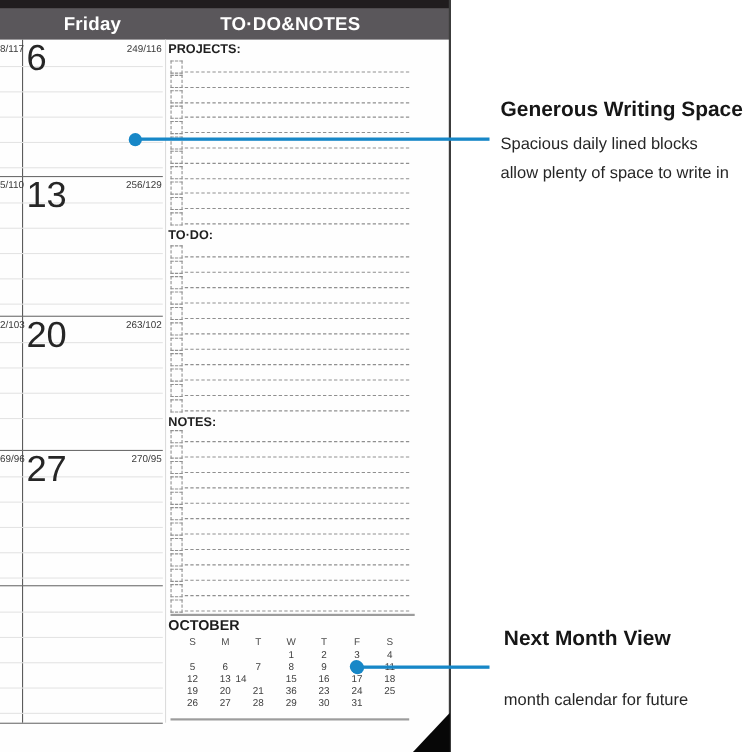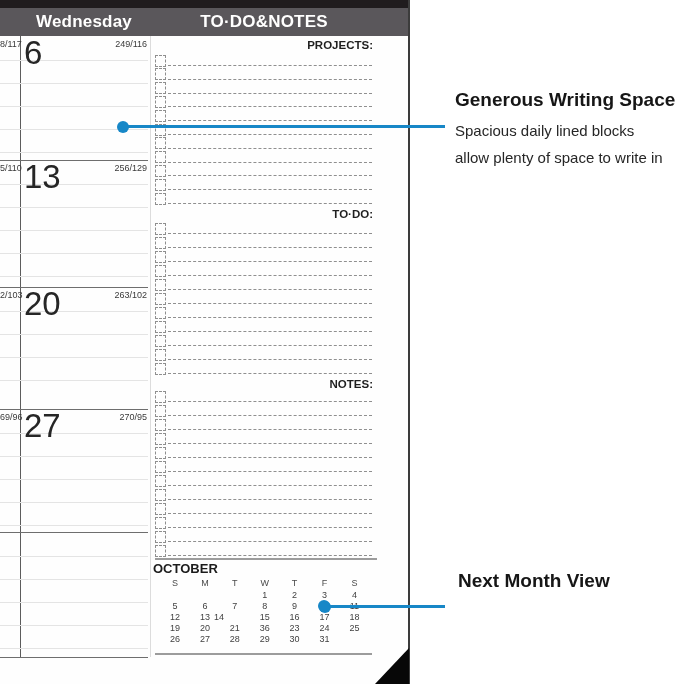--- a/index.html
+++ b/index.html
@@ -10,21 +10,21 @@
   .header-bar{position:absolute;left:0;top:8px;width:409px;height:28px;background:#5a575b;}
   .hdr-label{position:absolute;top:4px;height:20px;line-height:20px;text-align:center;
              color:#ffffff;font-weight:bold;font-size:17px;letter-spacing:.2px;}
   .vline{position:absolute;width:1px;background:#5c5c5c;}
   .gutter-line{position:absolute;width:1px;background:#dcdcdc;}
   .cell{position:absolute;left:0;width:148px;border-bottom:1px solid #6e6e6e;}
   .cell-lightline{position:absolute;left:0;width:148px;height:1px;background:#e4e4e4;}
   .cell-date{position:absolute;left:24px;top:0px;font-size:33px;color:#262626;line-height:34px;}
   .cell-doy{position:absolute;left:60px;width:87px;top:3px;font-size:9px;color:#3a3a3a;text-align:right;}
   .cell-prev{position:absolute;left:0;width:17px;top:3px;font-size:9px;color:#3a3a3a;text-align:right;}
-  .section-heading{position:absolute;left:153px;width:220px;text-align:right;
+  .section-heading{position:absolute;left:153px;width:220px;text-align:left;
                    font-size:11.5px;font-weight:bold;color:#1f1f1f;}
   .todo-box{position:absolute;left:155px;width:9px;height:10px;border:1px dashed #8f8f8f;background:transparent;}
   .todo-line{position:absolute;left:168px;width:204px;height:1px;border-bottom:1px dashed #8f8f8f;}
   .divider{position:absolute;left:155px;height:2px;background:#9c9c9c;}
   .mini-title{position:absolute;left:153px;width:220px;top:561px;text-align:left;
               font-size:13px;font-weight:bold;color:#1c1c1c;}
   .mini-cell{position:absolute;width:30px;text-align:center;font-size:9px;line-height:11px;color:#3f3f3f;}
   .mini-hdr{color:#4a4a4a;}
   .page-edge{position:absolute;left:408px;top:0;width:2px;height:684px;background:#3c3c3c;}
   .corner-fold{position:absolute;left:375px;top:648px;width:0;height:0;
@@ -36,21 +36,21 @@
 </style>
 </head>
 <body>
 
 <div class="canvas">
 
   <div class="page">
     <div class="top-strip"></div>
 
     <div class="header-bar">
-      <div class="hdr-label" style="left:20px;width:128px;">Wednesday</div>
+      <div class="hdr-label" style="left:20px;width:128px;">Friday</div>
       <div class="hdr-label" style="left:153px;width:222px;">TO·DO&amp;NOTES</div>
     </div>
 
     <div class="vline" style="left:20px;top:36px;height:621px;"></div>
     <div class="gutter-line" style="left:150px;top:36px;height:621px;"></div>
 
     <div id="satCells">
         <div class="cell" style="top: 36px; height: 124px;">
           <div class="cell-lightline" style="top: 24px;"></div>
           <div class="cell-lightline" style="top: 47px;"></div>
@@ -230,14 +230,15 @@
 
   <div class="callout-line" style="left: 123px; top: 125px; width: 322px; background: rgb(23, 135, 199);"></div>
   <div class="callout-dot" style="left: 117px; top: 121px; background: rgb(23, 135, 199);"></div>
   <div class="ann-title" style="left:455px;top:89px;">Generous Writing Space</div>
   <div class="ann-text" style="left:455px;top:122px;">Spacious daily lined blocks</div>
   <div class="ann-text" style="left:455px;top:149px;">allow plenty of space to write in</div>
 
   <div class="callout-line" style="left: 324px; top: 605px; width: 121px; background: rgb(23, 135, 199);"></div>
   <div class="callout-dot" style="left: 318px; top: 600px; background: rgb(23, 135, 199);"></div>
   <div class="ann-title" style="left:458px;top:570px;">Next Month View</div>
+  <div class="ann-text" style="left:458px;top:628px;">month calendar for future</div>
 
 </div>
 
 </body></html>

